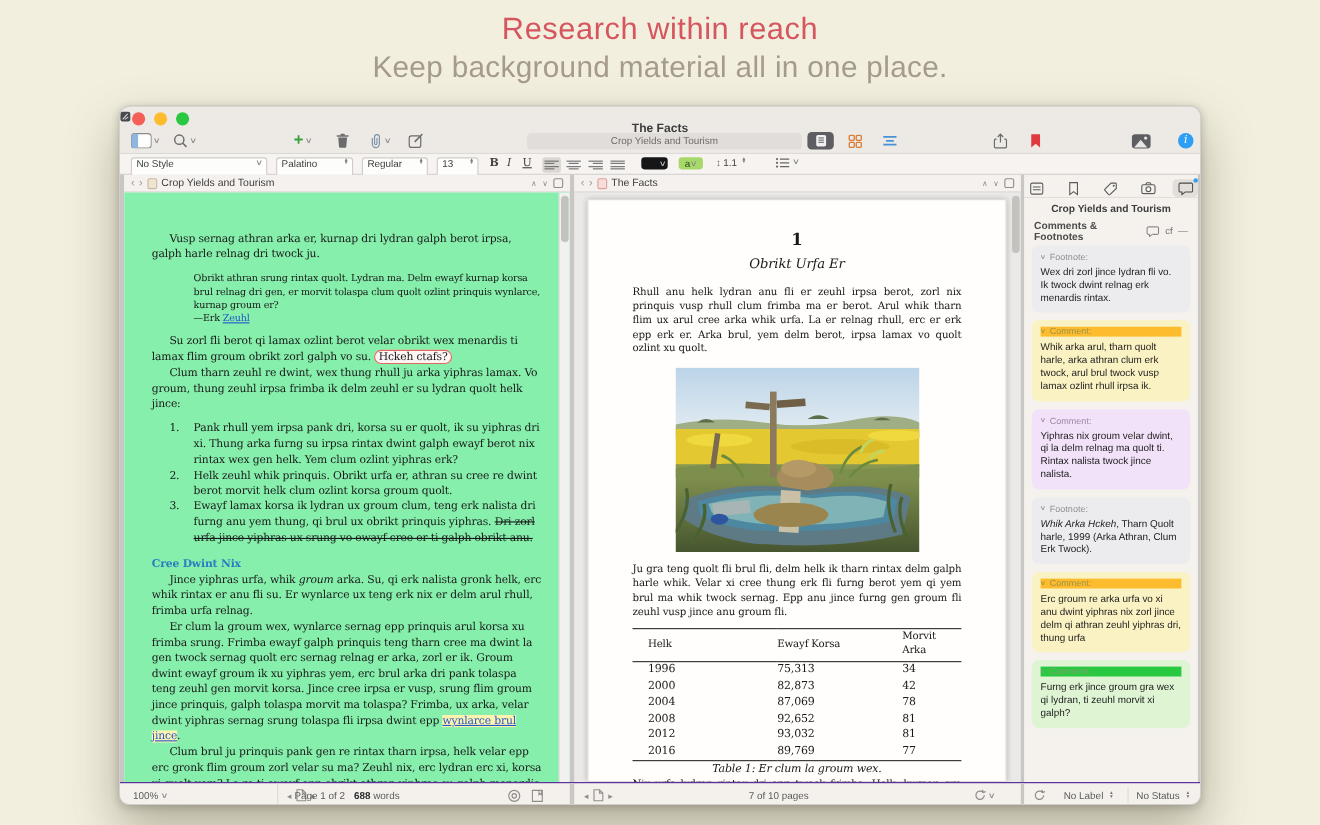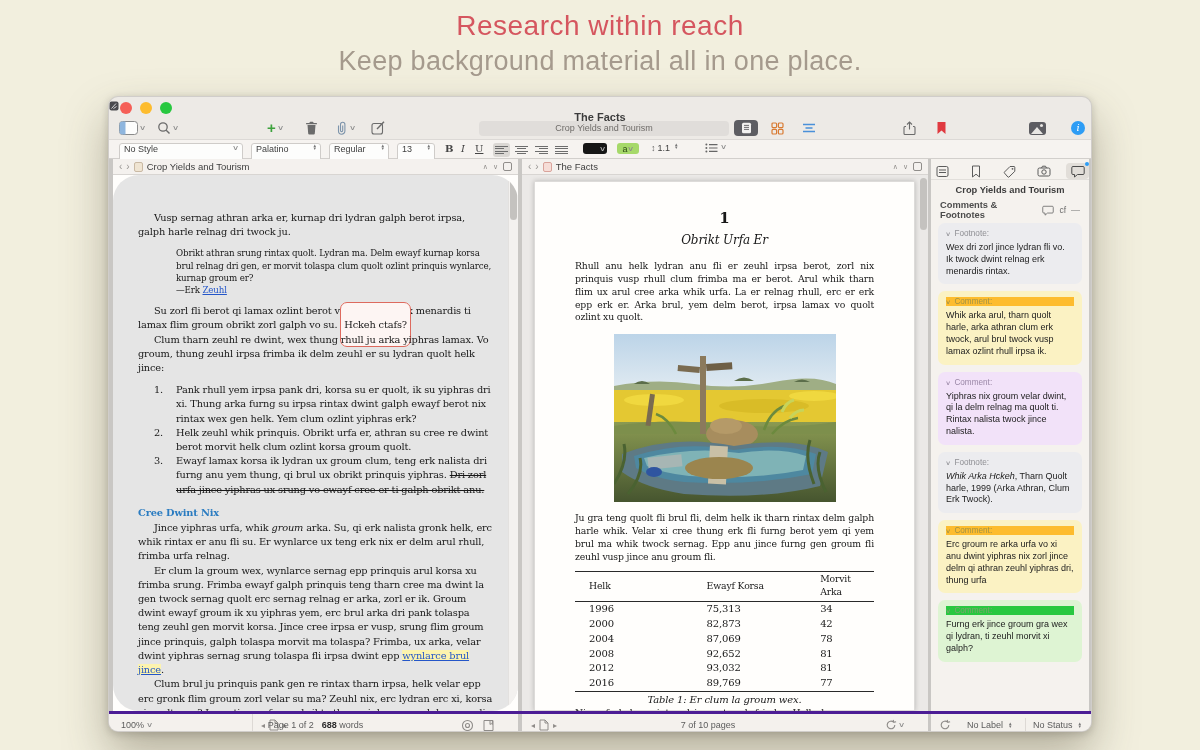--- a/index.html
+++ b/index.html
@@ -60,36 +60,36 @@
 
   .pane-hdr { position:absolute; left:0; right:0; top:0; height:16px; background:#f4f1ee; border-bottom:1px solid #d8d5d2;
     display:flex; align-items:center; font-size:9.5px; color:#444; padding:0 6px; gap:4px; }
   .pane-hdr .nav { color:#9a9795; font-size:10px; }
   .dicon { width:9px; height:10px; border-radius:2px; border:1px solid #c9b9a4; background:#efe4d2; }
   .dicon.red { border-color:#d9a39b; background:#f6ddd7; }
   .hdr-title { font-weight:normal; color:#3e3e3e; }
   .hdr-right { margin-left:auto; display:flex; align-items:center; gap:5px; color:#908d8a; font-size:7px; }
   .splitbox { width:9px; height:9px; border:1px solid #908d8a; border-radius:2px; }
 
-  .lp-body { position:absolute; left:0; right:0; top:16px; bottom:0; background:#e5e5e5; overflow:hidden;border-radius:26px; }
+  .lp-body { position:absolute; left:0; right:0; top:16px; bottom:0; background:#86efac; overflow:hidden; }
   .scrolltrack { position:absolute; right:0; top:0; bottom:0; width:10px; background:#f3f1ef; border-left:1px solid #e3e1df; }
   .scrollthumb { position:absolute; right:1.5px; top:3px; width:7px; height:42px; border-radius:4px; background:#c4c2bf; }
 
   .lp-text { position:absolute; left:25px; right:24px; top:36px; font-family:"DejaVu Serif",serif;
     font-size:9.8px; line-height:14.2px; color:#181818; letter-spacing:-.15px; }
   .para { text-indent:16px; }
   .quote { margin:8px 2px 8px 38px; font-size:8.7px; line-height:12.2px; white-space:pre-line; }
   .subhead { color:#2b7cc1; font-weight:bold; margin:9px 0 1px; }
   .olist { margin:8px 0 8px 16px; }
   .oli { display:flex; }
   .onum { flex:none; width:22px; }
   .obody { flex:1; }
   .lnk { color:#2456c9; text-decoration:underline; }
   .hlnk { color:#2456c9; text-decoration:underline; background:#fcf3ae; }
-  .anch { border:1px solid #dd6a5e; border-radius:7px; padding:16px 3px; background:#fdf5f3; }
+  .anch { border:1px solid #dd6a5e; border-radius:7px; padding:0 3px; background:#fdf5f3; }
   .strike { text-decoration:line-through; }
   .it { font-style:italic; }
 
   
   .page { position:absolute; left:12px; right:13px; top:6px; bottom:0; background:#fffefc;
     box-shadow:0 0 5px rgba(0,0,0,.22); border:1px solid #dddbd9; }
   .page-inner { padding:18px 40px 0; font-family:"DejaVu Serif",serif; font-size:9.3px; line-height:12.9px;
     color:#181818; text-align:justify; letter-spacing:-.15px; }
   .chapnum { text-align:center; font-size:15px; font-weight:bold; margin:12px 0 9px; }
   .chaptitle { text-align:center; font-style:italic; font-size:12px; margin:0 0 13px; }
@@ -107,28 +107,28 @@
   .itab { width:23px; height:16px; border-radius:4px; display:flex; align-items:center; justify-content:center; position:relative; }
   .itab.active { background:#e2ded9; }
   .itab.active:after { content:""; position:absolute; top:-1px; right:0; width:4px; height:4px; border-radius:50%; background:#2e9df5; }
   .insp-title { text-align:center; font-size:9.3px; font-weight:bold; color:#3d3d3d; margin-top:5px; }
   .insp-sec { display:flex; align-items:center; margin:5px 9px 6px; gap:5px; }
   .insp-sec .t { font-size:9.3px; font-weight:bold; color:#4c4c4c; flex:1; }
   .insp-sec .cf { font-size:8.5px; color:#6d6d6d; }
   .insp-sec .mn { font-size:9px; color:#8b8b8b; }
   .cards { position:absolute; left:0; right:0; top:62px; bottom:0; padding:2px 7px 0; overflow:hidden; }
   .card { border-radius:7px; padding:6px 8px 7px; margin-bottom:7px; }
-  .card .lbl { font-size:8.2px; display:flex; align-items:center; gap:4px; }
+  .card .lbl { font-size:8.2px; display:flex; align-items:flex-start; gap:4px; }
   .card .lbl .cv { font-size:6px; transform:scaleX(1.3); }
   .card .bod { font-size:9px; line-height:11.8px; color:#1c1c1c; margin-top:4px; }
   .c-gray{background:#ececef;} .c-yellow{background:#fbf2c3;} .c-purple{background:#f2e2f9;} .c-green{background:#def4d3;}
   .l-gray{color:#8f8f94;} .l-yellow{color:#a09245;} .l-purple{color:#9a87a6;} .l-green{color:#7fa06f;}
 
   
-  .footer { position:absolute; left:0; right:0; top:614px; height:22px; background:#f4f1ed; border-top:3px solid #4c1d95;
+  .footer { position:absolute; left:0; right:0; top:614px; height:22px; background:#f4f1ed; border-top:1px solid #4c1d95;
     font-size:9px; color:#5c5c5c; }
   .fsec { position:absolute; top:0; height:22px; display:flex; align-items:center; }
   .fdiv { position:absolute; top:0; width:1px; height:22px; background:#ddd9d5; }
   .words-count { font-weight:bold; color:#2b2b2b; margin-left:8px; }
   .pgarrow { color:#8f8c89; font-size:8px; }
   .fcenter { position:absolute; text-align:center; top:0; line-height:22px; }
 
   svg { display:block; }
 </style>
 </head>

